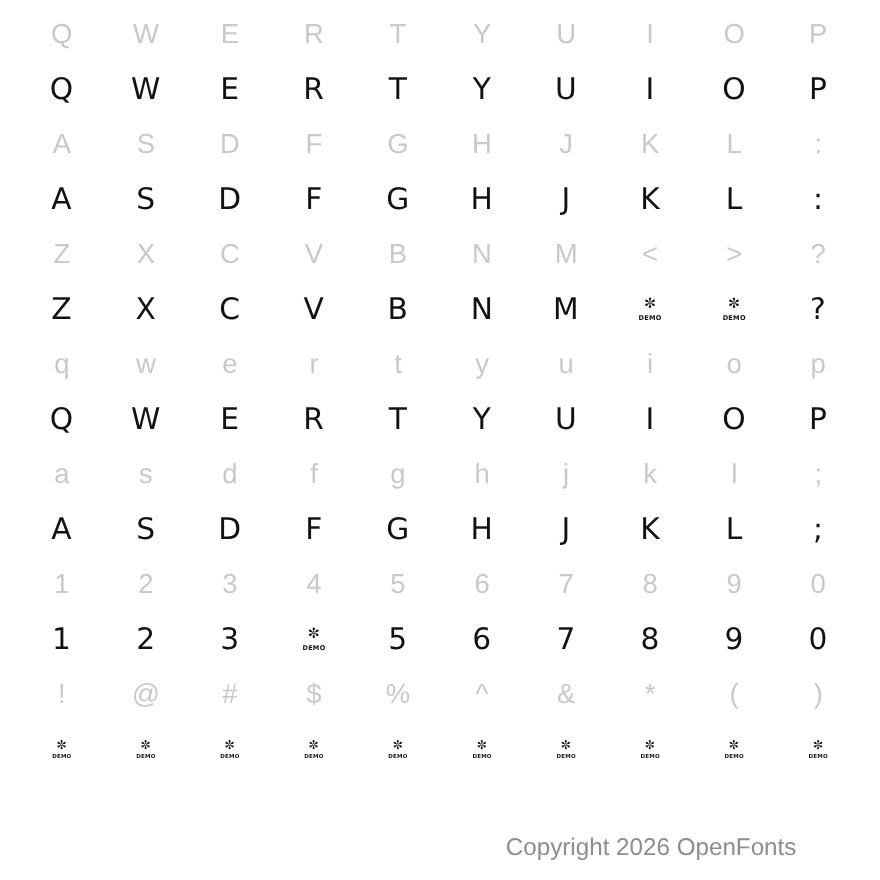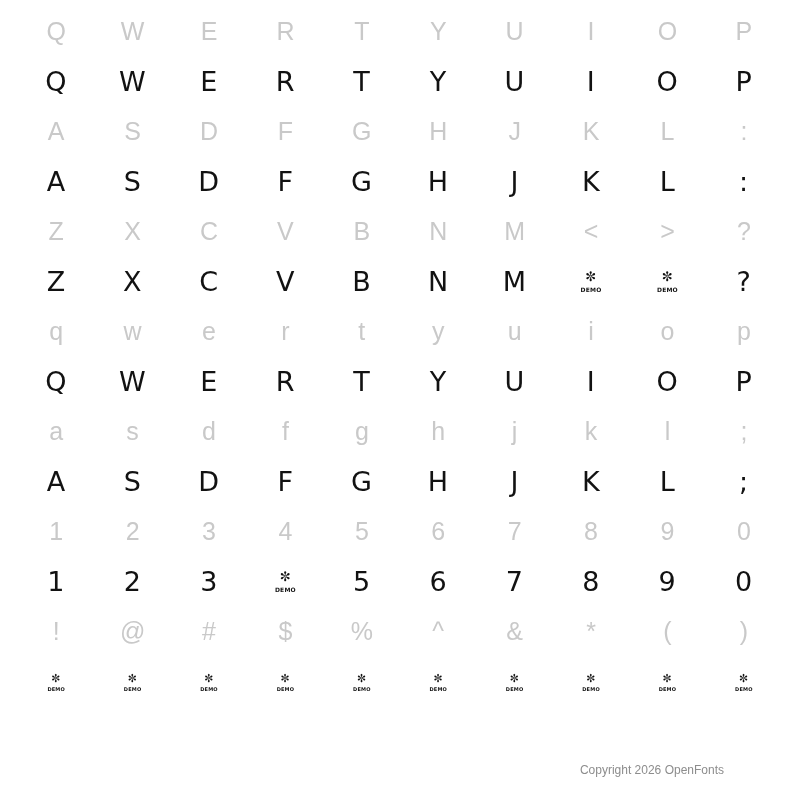--- a/index.html
+++ b/index.html
@@ -93,21 +93,21 @@
     width: 800px;
     height: 60px;
     display: flex;
     align-items: center;
     justify-content: flex-end;
     padding-right: 76px;
     box-sizing: border-box;
   }
   #copyright {
     color: #8d8d8d;
-    font-size: 12px;
+    font-size: 22px;
     font-family: "Liberation Sans", sans-serif;
   }
 </style>
 </head>
 <body>
 
 <div id="sheet">
     <div class="row key">
       <div class="cell">Q</div>
       <div class="cell">W</div>

